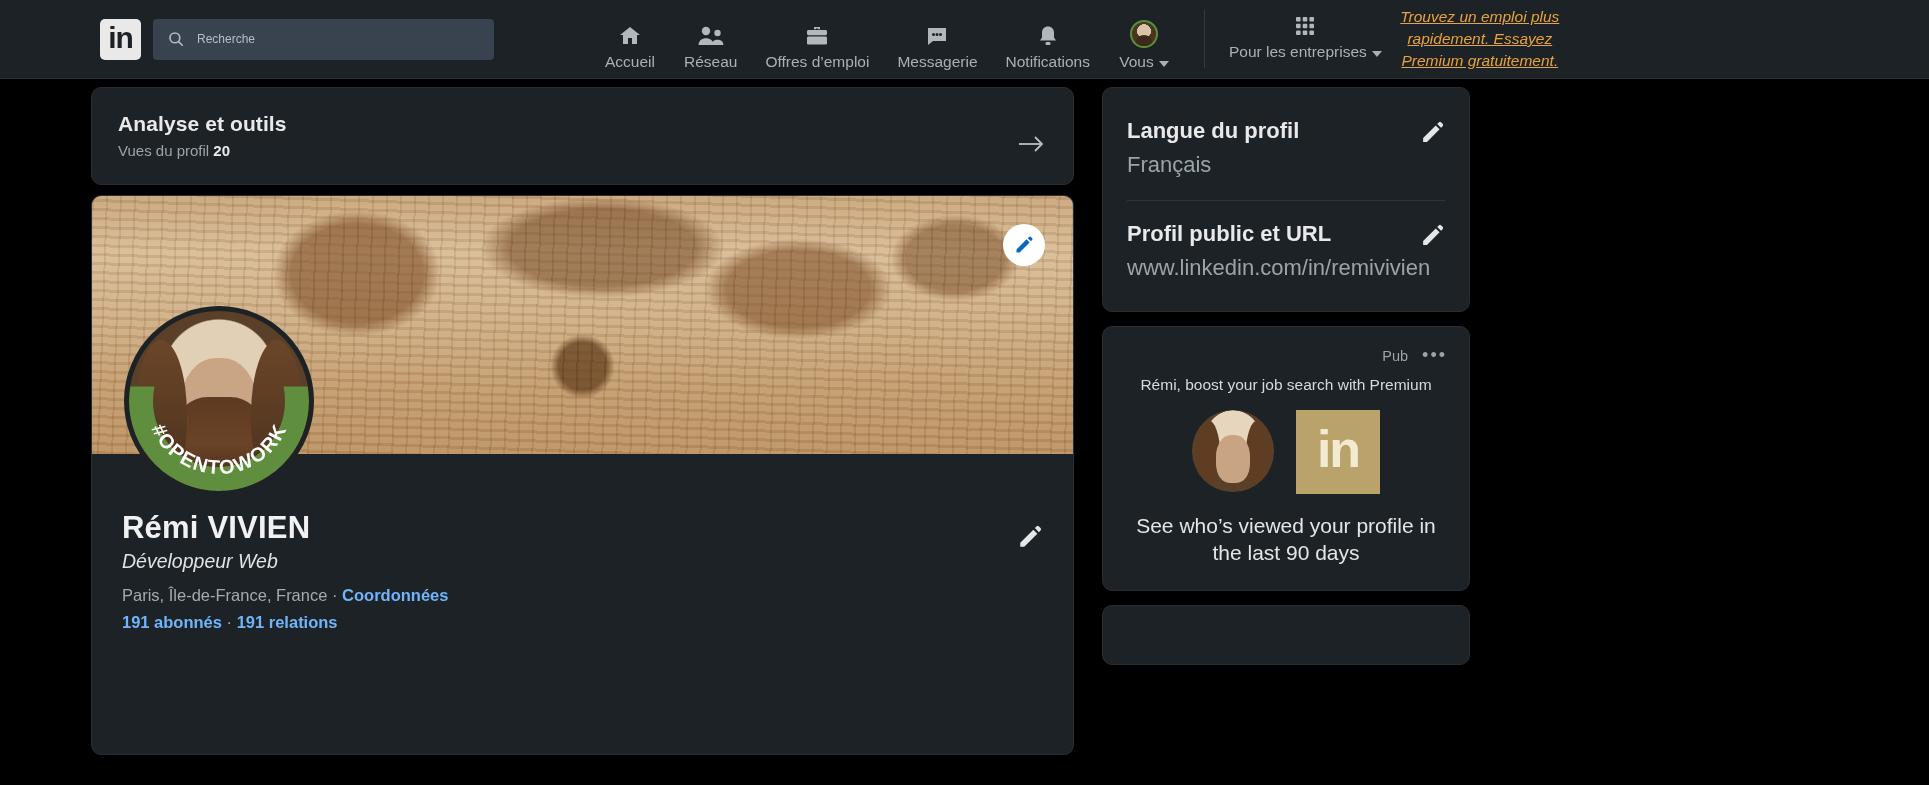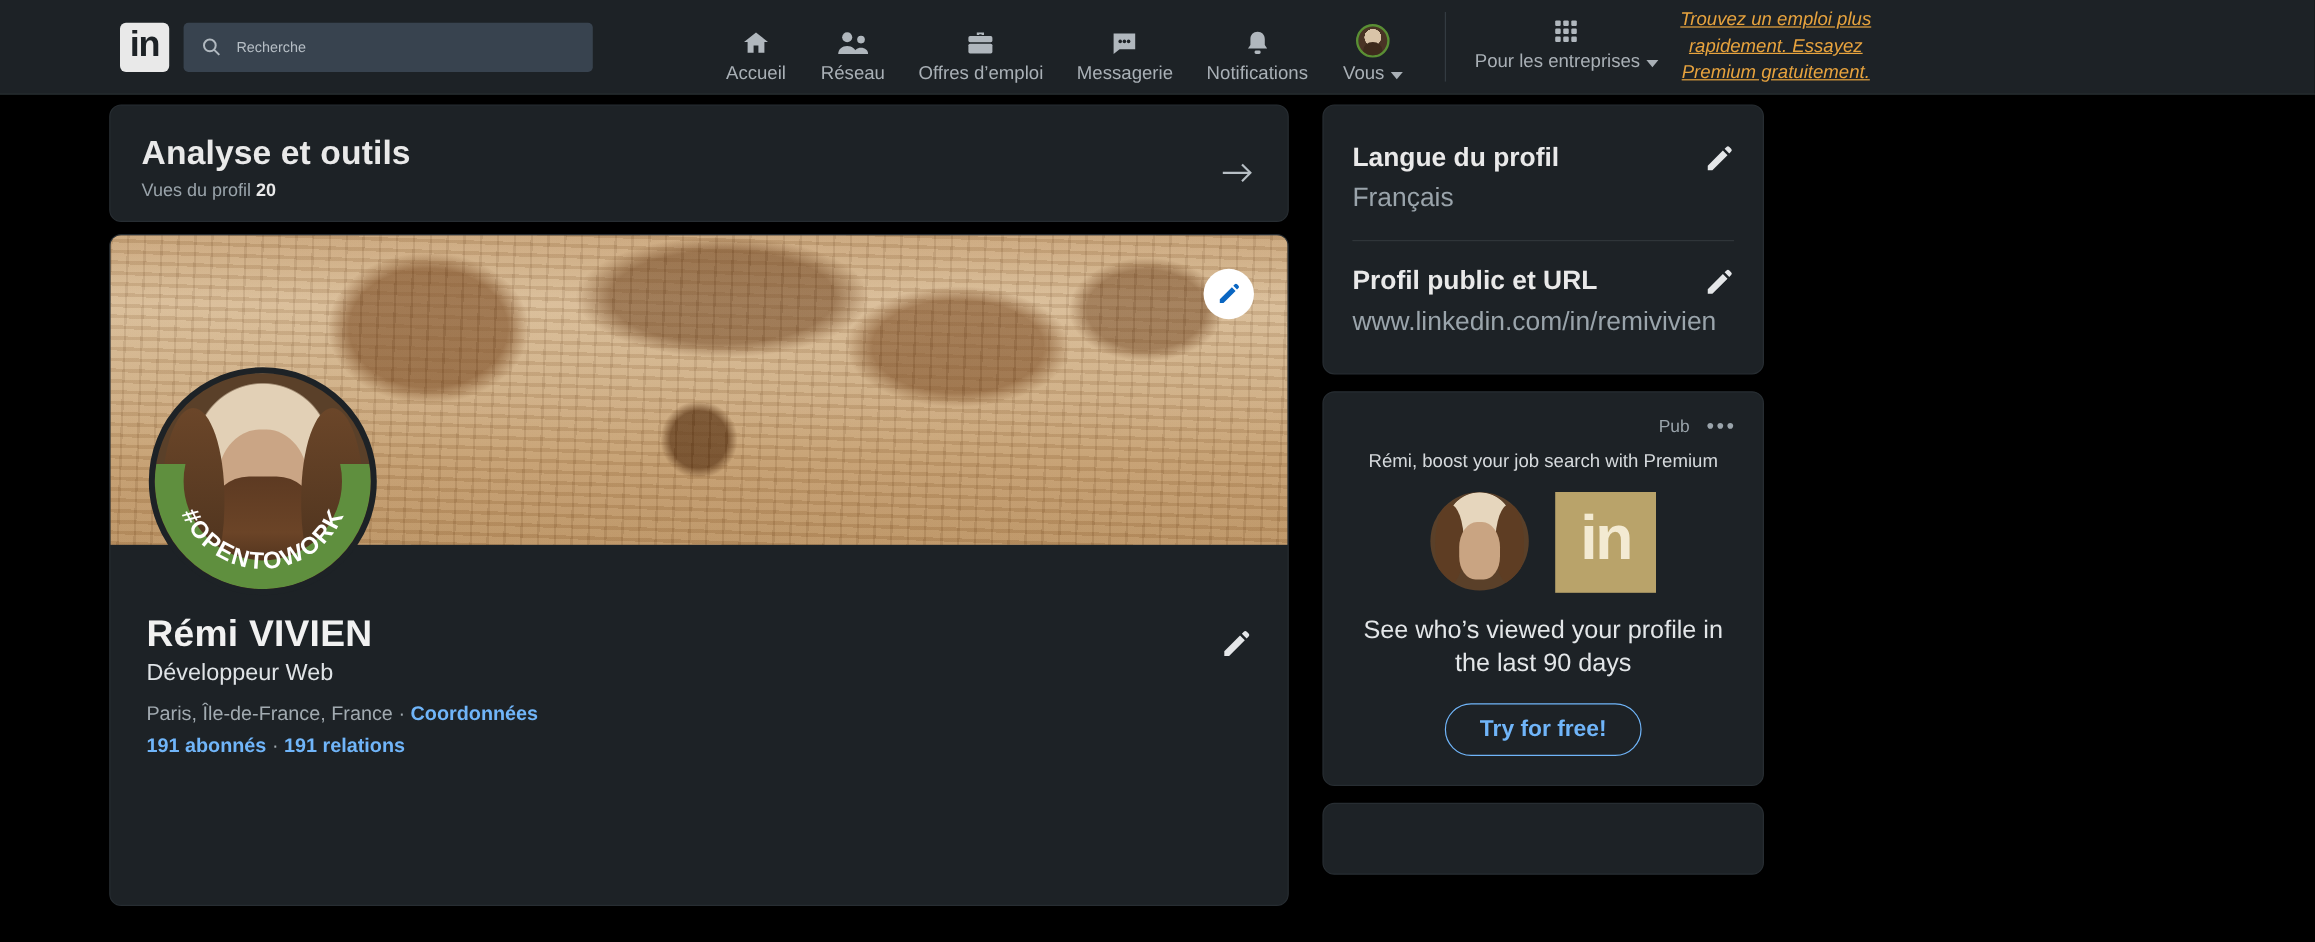--- a/index.html
+++ b/index.html
@@ -68,21 +68,21 @@
 
   
   .page { position:absolute; top:79px; left:0; width:1929px; height:706px; background:#000; }
   .col-main { position:absolute; left:91px; top:8px; width:983px; }
   .col-side { position:absolute; left:1102px; top:8px; width:368px; }
 
   .card { background:#1d2226; border-radius:10px; border:1px solid #272d32; }
 
   
   .analytics { padding:24px 26px 22px 26px; position:relative; height:98px; }
-  .analytics-title { color:#e9e9e9; font-size:28px; font-weight:bold; letter-spacing:.1px; }
+  .analytics-title { color:#e9e9e9; font-size:21px; font-weight:bold; letter-spacing:.1px; }
   .analytics-sub { color:#9aa4ab; font-size:15px; margin-top:6px; }
   .analytics-sub b { color:#e9e9e9; font-weight:bold; }
   .arrow-right { position:absolute; right:28px; top:44px; color:#b7bfc5; font-size:26px; line-height:1; }
 
   
   .profile { margin-top:10px; overflow:hidden; position:relative; height:560px; }
   .banner {
     height:258px; width:100%;
     background:
       radial-gradient(ellipse 120px 90px at 27% 30%, rgba(120,72,32,.62) 0 55%, rgba(120,72,32,0) 70%),
@@ -128,21 +128,21 @@
     z-index:6;
   }
   .otw-text{
     position:absolute; inset:0; z-index:7; pointer-events:none;
   }
   .otw-text svg{ width:100%; height:100%; display:block; }
 
   .profile-body{ padding:0 30px 0 30px; position:relative; }
   .edit-profile-btn{ position:absolute; right:30px; top:14px; cursor:pointer; }
   .pname{ color:#f1f1f1; font-size:31px; font-weight:bold; margin-top:56px; letter-spacing:.2px;}
-  .ptitle{ color:#dfe3e6; font-size:19.5px; margin-top:4px; }
+  .ptitle{ color:#dfe3e6; font-size:19.5px; margin-top:4px;font-style:italic; }
   .ploc{ color:#a2abb1; font-size:16.5px; margin-top:13px; }
   .ploc a{ color:#70b5f9; text-decoration:none; font-weight:bold; }
   .pstats{ margin-top:8px; font-size:16.5px; color:#70b5f9; font-weight:bold; }
   .pstats .dot{ color:#a2abb1; font-weight:normal; }
 
   .orgs{ position:absolute; right:30px; top:94px; width:330px; }
   .org{ display:flex; align-items:center; margin-bottom:16px; }
   .org-logo{ width:42px;height:42px;border-radius:4px; flex:none; display:flex;align-items:center;justify-content:center; overflow:hidden;}
   .org-name{ margin-left:15px; color:#f1f1f1; font-size:18px; font-weight:bold; }
 
@@ -389,19 +389,18 @@
       </div>
       <div class="ad-head">Rémi, boost your job search with Premium</div>
       <div class="ad-imgs">
         <div class="ad-av">
             <span class="h1"></span>
             <span class="h2"></span>
           </div>
         <div class="ad-li">in</div>
       </div>
       <div class="ad-text">See who’s viewed your profile in the last 90 days</div>
-      <div class="ad-btn">Try for free!</div>
     </div>
 
     <div class="card stub-card"></div>
 
   </div>
 </div>
 
 </body></html>

